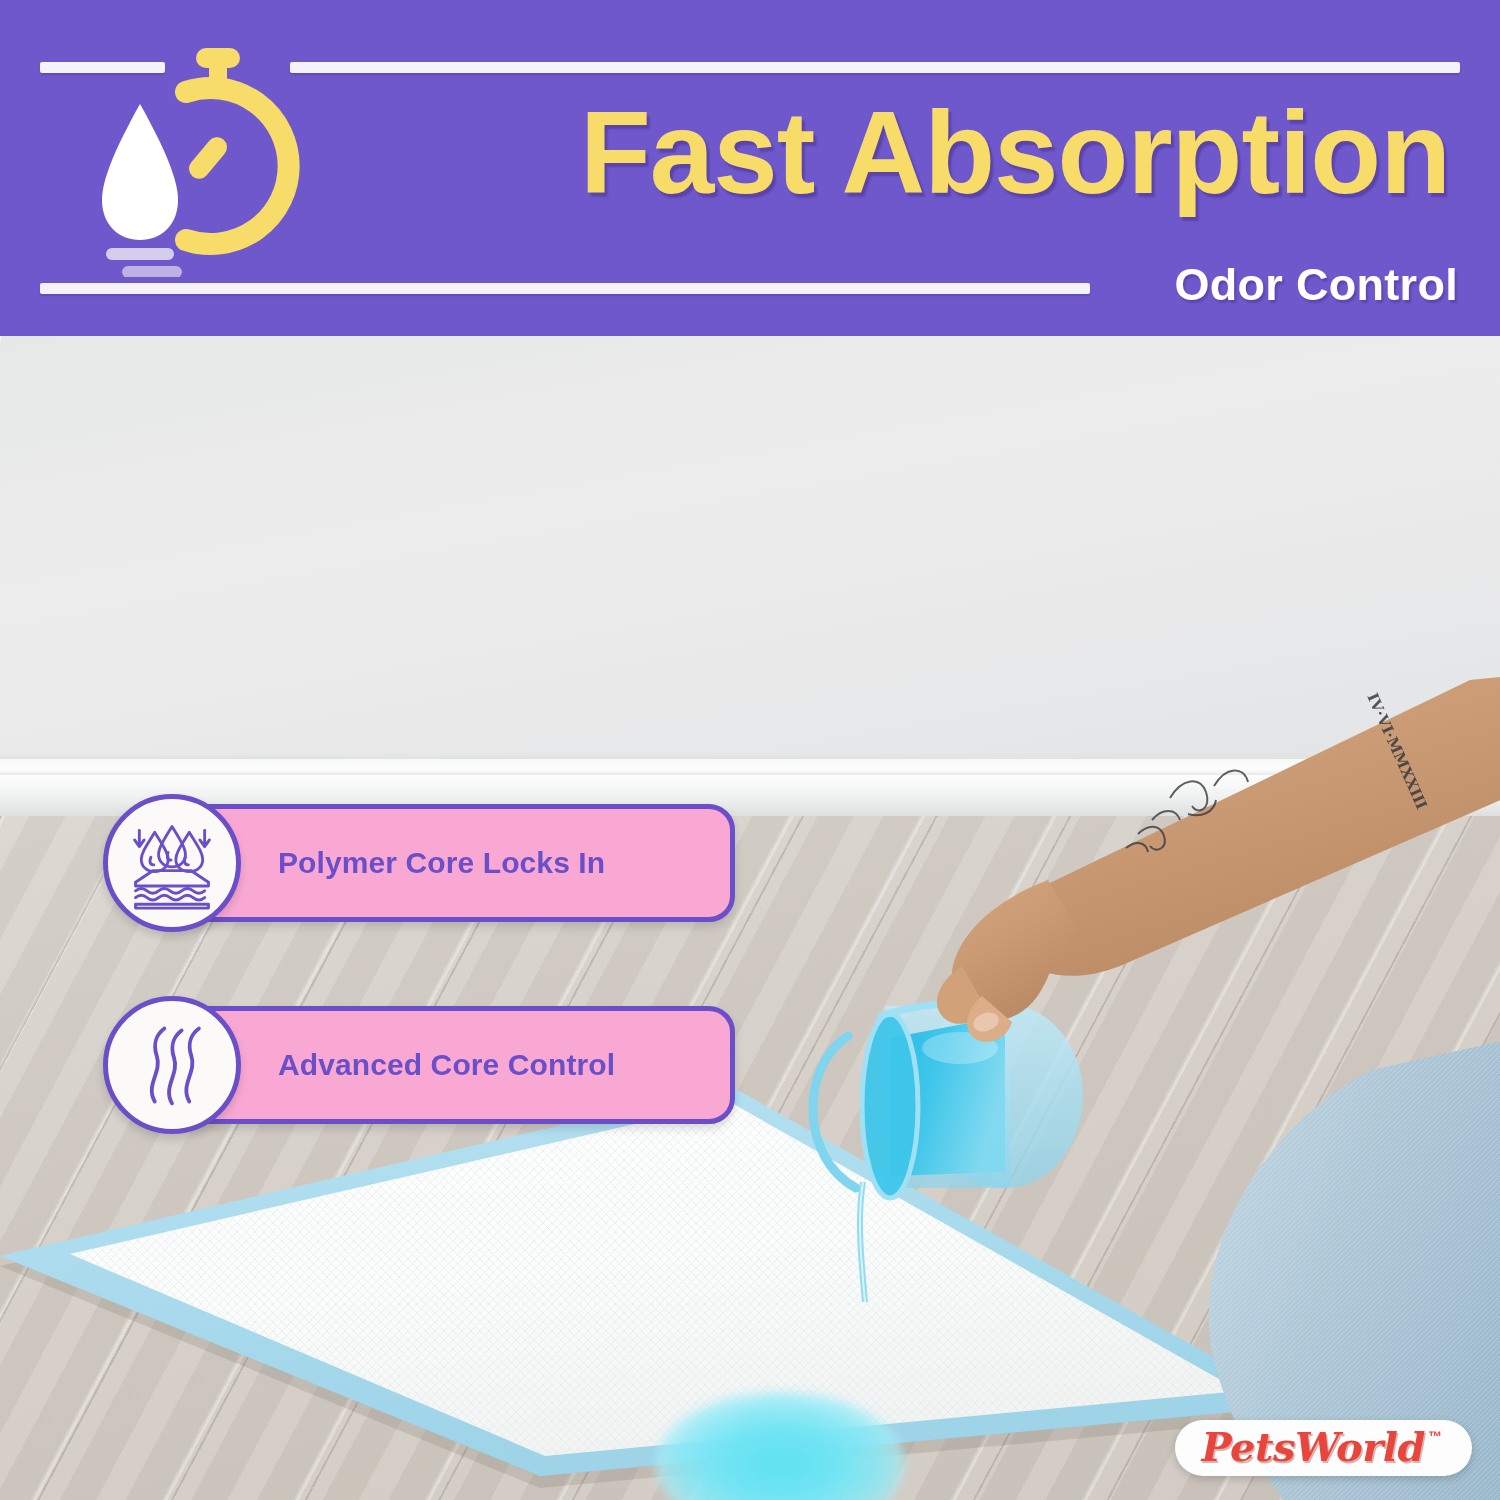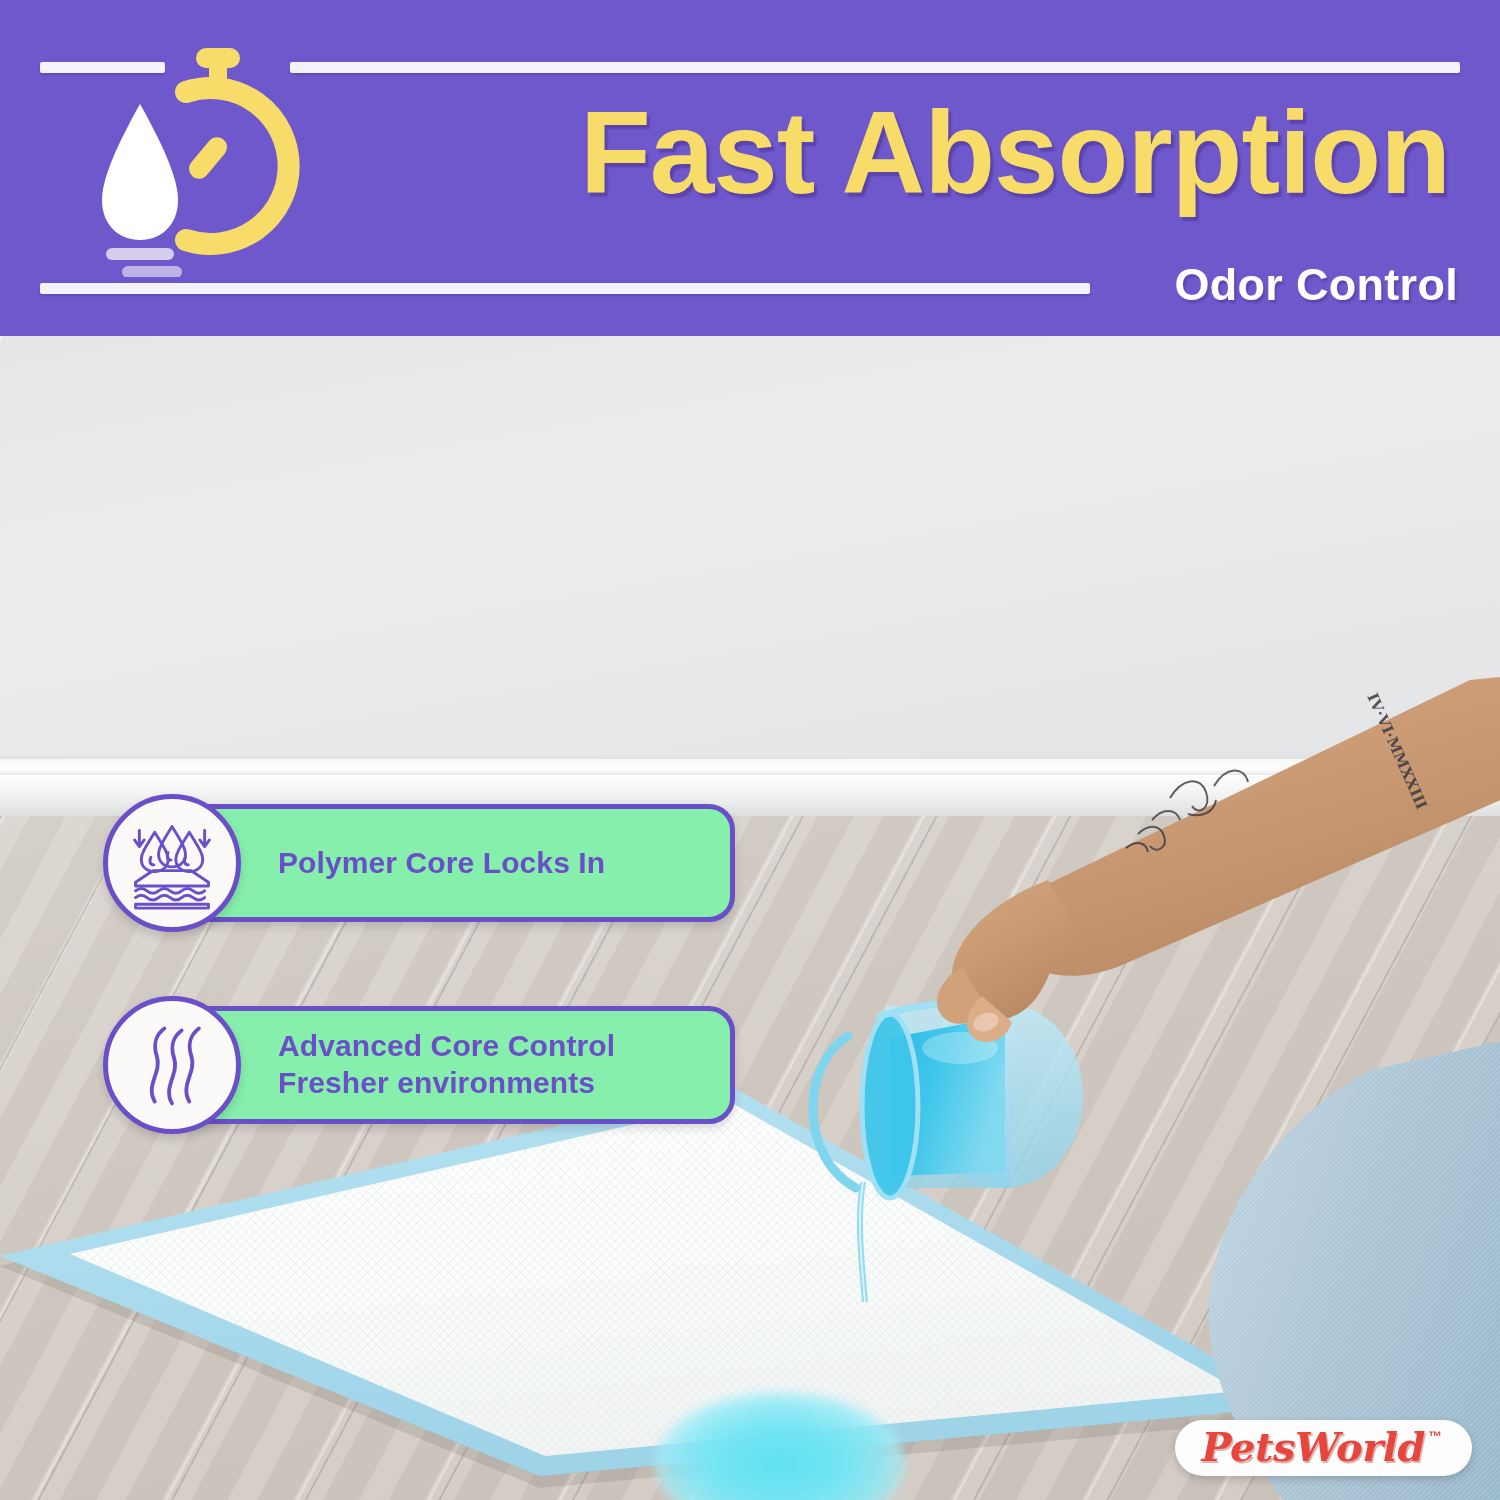--- a/index.html
+++ b/index.html
@@ -120,21 +120,21 @@
   #knee svg { display:block; width:100%; height:100%; overflow:visible; }
 
   
   .badge { position: absolute; height: 138px; }
   #badge-1 { left: 103px; top: 458px; }
   #badge-2 { left: 103px; top: 660px; }
 
   .badge-pill {
     position: absolute; left: 62px; top: 10px;
     height: 118px; width: 570px;
-    background: #86efac;
+    background: #f9a8d4;
     border: 5px solid #6b4fc9;
     border-radius: 26px;
     display: flex; align-items: center;
     padding-left: 108px;
     box-shadow: 0 5px 10px rgba(0,0,0,.13);
   }
   .badge-text {
     font-size: 30px; font-weight: 600; color: #6b4fc9;
     line-height: 1.23; letter-spacing: .1px;
   }
@@ -360,21 +360,20 @@
             <path d="M12 93 L 88 93 L 88 97 L 12 97 Z"></path>
           </g>
         </svg>
       </div>
     </div>
 
     <div class="badge" id="badge-2">
       <div class="badge-pill">
         <div class="badge-text">
           <div>Advanced Core Control</div>
-          <div>Fresher environments</div>
         </div>
       </div>
       <div class="badge-circle">
         <svg viewBox="0 0 100 100">
           <g fill="none" stroke="#6b4fc9" stroke-width="4" stroke-linecap="round">
             <path d="M32 88 C 22 70, 40 58, 34 40 C 30 28, 34 18, 42 12"></path>
             <path d="M50 90 C 40 72, 58 60, 52 42 C 48 30, 52 20, 60 14"></path>
             <path d="M68 88 C 58 70, 76 58, 70 40 C 66 28, 70 18, 78 12"></path>
           </g>
         </svg>

